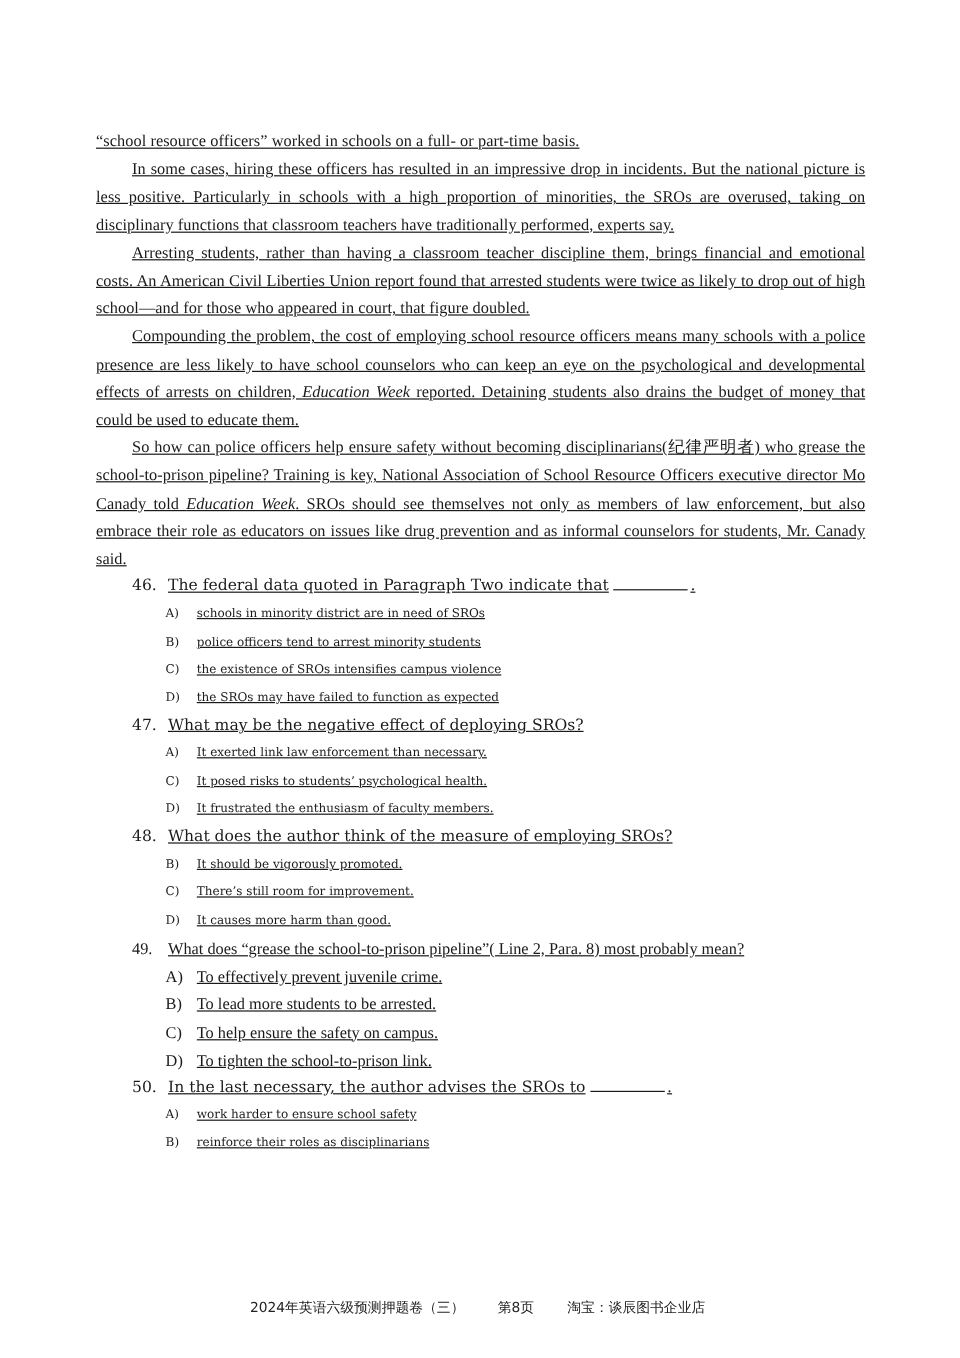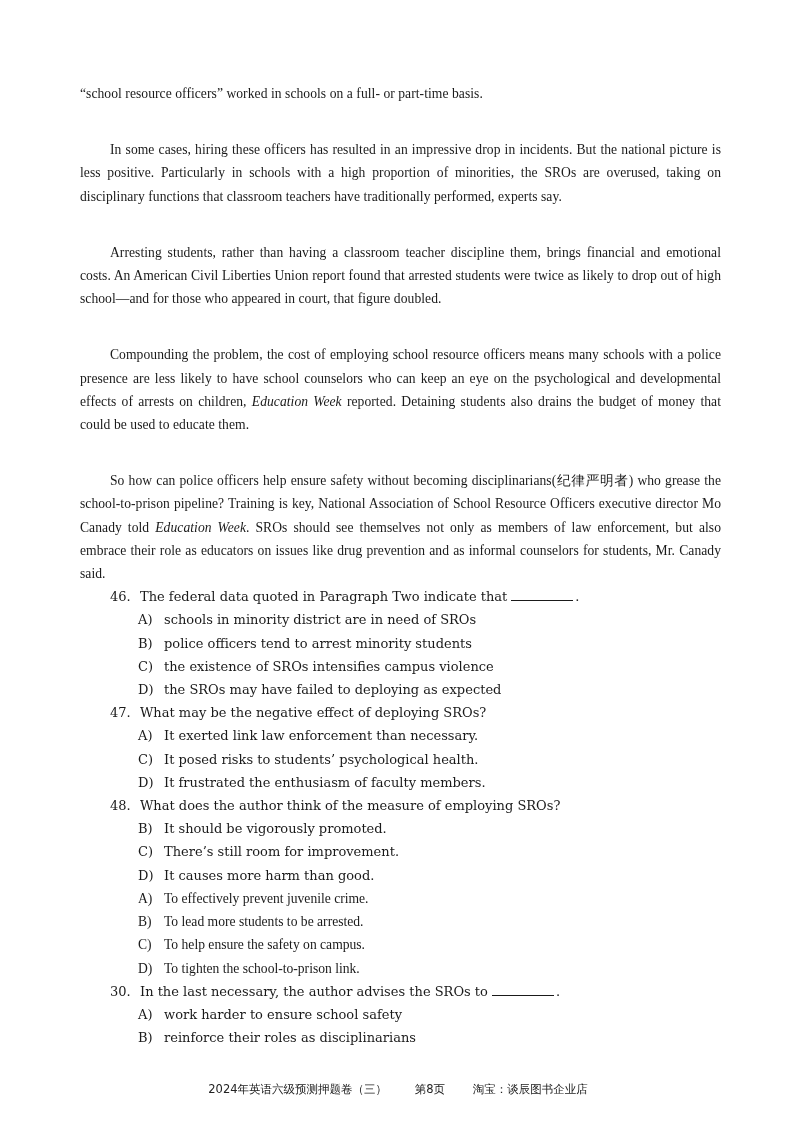--- a/index.html
+++ b/index.html
@@ -11,54 +11,54 @@
       width: 800px;
       height: 1132px;
       position: relative;
       overflow: hidden;
       font-family: "Liberation Serif", "DejaVu Serif", serif;
       color: #1a1a1a;
     }
     .page {
       position: absolute;
       left: 80px;
-      top: 82px;
+      top: 106px;
       width: 641px;
+      text-decoration: underline;
     }
     .para {
       font-size: 13.6px;
       line-height: 23.2px;
       text-align: justify;
       margin: 0;
       letter-spacing: 0.05px;
     }
     .para.indent {
       text-indent: 30px;
-      margin-top: 33px;
     }
     .questions {
       margin-top: 0px;
       font-family: "DejaVu Serif", "Liberation Serif", serif;
     }
     .q {
       margin: 0;
     }
     .q-stem {
       font-size: 13px;
       line-height: 23.2px;
       padding-left: 30px;
       position: relative;
       white-space: nowrap;
     }
     .q-num {
       display: inline-block;
       width: 30px;
     }
     .q-opt {
-      font-size: 13px;
+      font-size: 10px;
       line-height: 23.2px;
       padding-left: 58px;
       white-space: nowrap;
     }
     .opt-letter {
       display: inline-block;
       width: 26px;
     }
     .blank {
       display: inline-block;
@@ -102,21 +102,21 @@
 
   <div class="questions">
 
     <div class="q q46">
       <div class="q-stem">
         <span class="q-num">46.</span><span>The federal data quoted in Paragraph Two indicate that</span><span class="blank"></span><span>.</span>
       </div>
       <div class="q-opt"><span class="opt-letter">A)</span><span>schools in minority district are in need of SROs</span></div>
       <div class="q-opt"><span class="opt-letter">B)</span><span>police officers tend to arrest minority students</span></div>
       <div class="q-opt"><span class="opt-letter">C)</span><span>the existence of SROs intensifies campus violence</span></div>
-      <div class="q-opt"><span class="opt-letter">D)</span><span>the SROs may have failed to deploying as expected</span></div>
+      <div class="q-opt"><span class="opt-letter">D)</span><span>the SROs may have failed to function as expected</span></div>
     </div>
 
     <div class="q q47">
       <div class="q-stem">
         <span class="q-num">47.</span><span>What may be the negative effect of deploying SROs?</span>
       </div>
       <div class="q-opt"><span class="opt-letter">A)</span><span>It exerted link law enforcement than necessary.</span></div>
       <div class="q-opt"><span class="opt-letter">C)</span><span>It posed risks to students’ psychological health.</span></div>
       <div class="q-opt"><span class="opt-letter">D)</span><span>It frustrated the enthusiasm of faculty members.</span></div>
     </div>
@@ -124,29 +124,32 @@
     <div class="q q48">
       <div class="q-stem">
         <span class="q-num">48.</span><span>What does the author think of the measure of employing SROs?</span>
       </div>
       <div class="q-opt"><span class="opt-letter">B)</span><span>It should be vigorously promoted.</span></div>
       <div class="q-opt"><span class="opt-letter">C)</span><span>There’s still room for improvement.</span></div>
       <div class="q-opt"><span class="opt-letter">D)</span><span>It causes more harm than good.</span></div>
     </div>
 
     <div class="q q49">
+      <div class="q-stem">
+        <span class="q-num">49.</span><span>What does “grease the school-to-prison pipeline”( Line 2, Para. 8) most probably mean?</span>
+      </div>
       <div class="q-opt"><span class="opt-letter">A)</span><span>To effectively prevent juvenile crime.</span></div>
       <div class="q-opt"><span class="opt-letter">B)</span><span>To lead more students to be arrested.</span></div>
       <div class="q-opt"><span class="opt-letter">C)</span><span>To help ensure the safety on campus.</span></div>
       <div class="q-opt"><span class="opt-letter">D)</span><span>To tighten the school-to-prison link.</span></div>
     </div>
 
     <div class="q q50">
       <div class="q-stem">
-        <span class="q-num">30.</span><span>In the last necessary, the author advises the SROs to</span><span class="blank"></span><span>.</span>
+        <span class="q-num">50.</span><span>In the last necessary, the author advises the SROs to</span><span class="blank"></span><span>.</span>
       </div>
       <div class="q-opt"><span class="opt-letter">A)</span><span>work harder to ensure school safety</span></div>
       <div class="q-opt"><span class="opt-letter">B)</span><span>reinforce their roles as disciplinarians</span></div>
     </div>
 
   </div>
 </div>
 
 <div class="footer">
   <span>2024年英语六级预测押题卷（三）</span>

